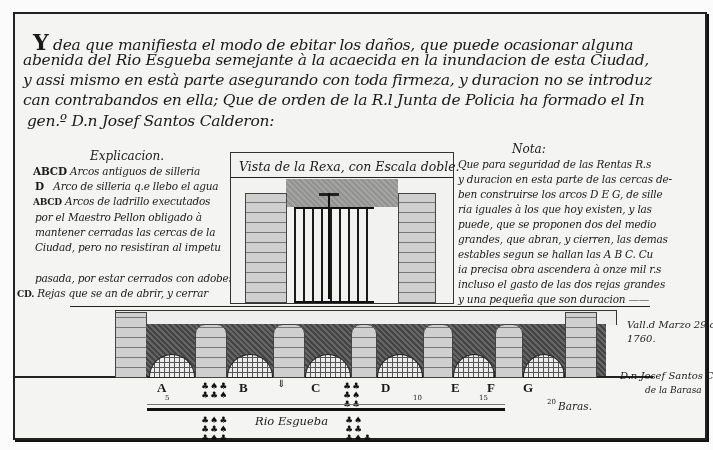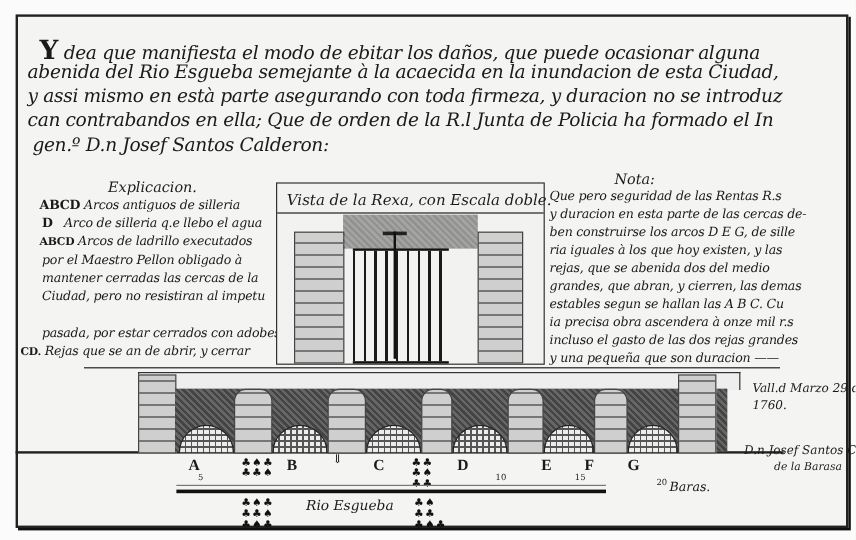--- a/index.html
+++ b/index.html
@@ -71,25 +71,25 @@
     <div class="hline" style="left:0;top:24px;width:222px;"></div>
     <div class="pier" style="left:14px;top:40px;width:40px;height:108px;"></div>
     <div class="pier" style="left:167px;top:40px;width:36px;height:108px;"></div>
     <div class="dark" style="left:55px;top:26px;width:112px;height:28px;opacity:.55;"></div>
     <div class="gate" style="left:63px;top:54px;width:80px;height:92px;"></div>
     <div class="hline" style="left:88px;top:40px;width:20px;height:3px;"></div>
     <div style="position:absolute;left:97px;top:40px;width:2px;height:106px;background:#111;"></div>
   </div>
 
   <div class="txt heading" style="left:497px;top:128px;">Nota:</div>
-  <div class="txt small" style="left:443px;top:143px;">Que pero seguridad de las Rentas R.s</div>
+  <div class="txt small" style="left:443px;top:143px;">Que para seguridad de las Rentas R.s</div>
   <div class="txt small" style="left:443px;top:158px;">y duracion en esta parte de las cercas de-</div>
   <div class="txt small" style="left:443px;top:173px;">ben construirse los arcos D E G, de sille</div>
   <div class="txt small" style="left:443px;top:188px;">ria iguales à los que hoy existen, y las</div>
-  <div class="txt small" style="left:443px;top:203px;">rejas, que se abenida dos del medio</div>
+  <div class="txt small" style="left:443px;top:203px;">puede, que se proponen dos del medio</div>
   <div class="txt small" style="left:443px;top:218px;">grandes, que abran, y cierren, las demas</div>
   <div class="txt small" style="left:443px;top:233px;">estables segun se hallan las A B C. Cu</div>
   <div class="txt small" style="left:443px;top:248px;">ia precisa obra ascendera à onze mil r.s</div>
   <div class="txt small" style="left:443px;top:263px;">incluso el gasto de las dos rejas grandes</div>
   <div class="txt small" style="left:443px;top:278px;">y una pequeña que son duracion ——</div>
 
   <div>
     <div class="hline" style="left:55px;top:292px;width:580px;"></div>
     <div class="hline" style="left:-2px;top:362px;width:640px;height:1.5px;"></div>
     <div style="position:absolute;left:100px;top:296px;width:500px;height:14px;border:1px solid #333;border-bottom:none;background:#eee;"></div>

